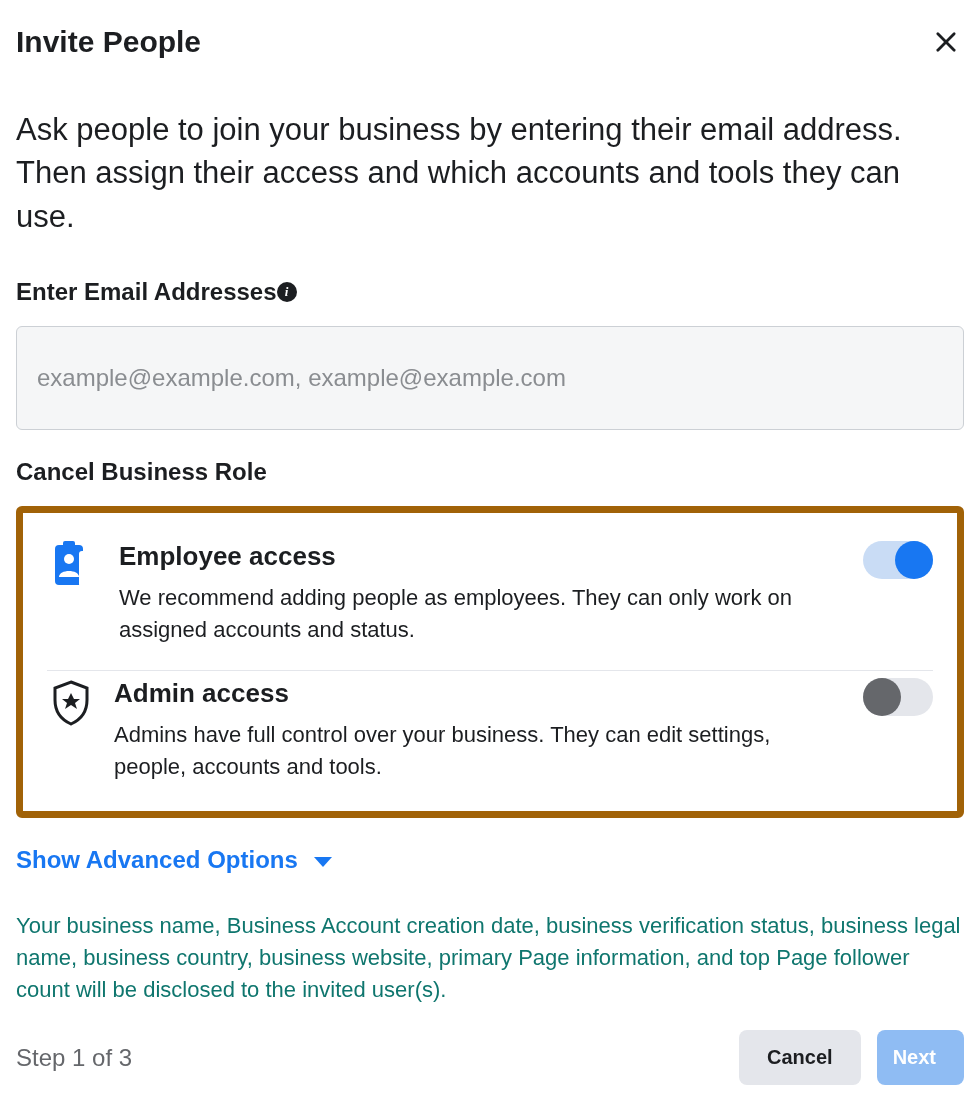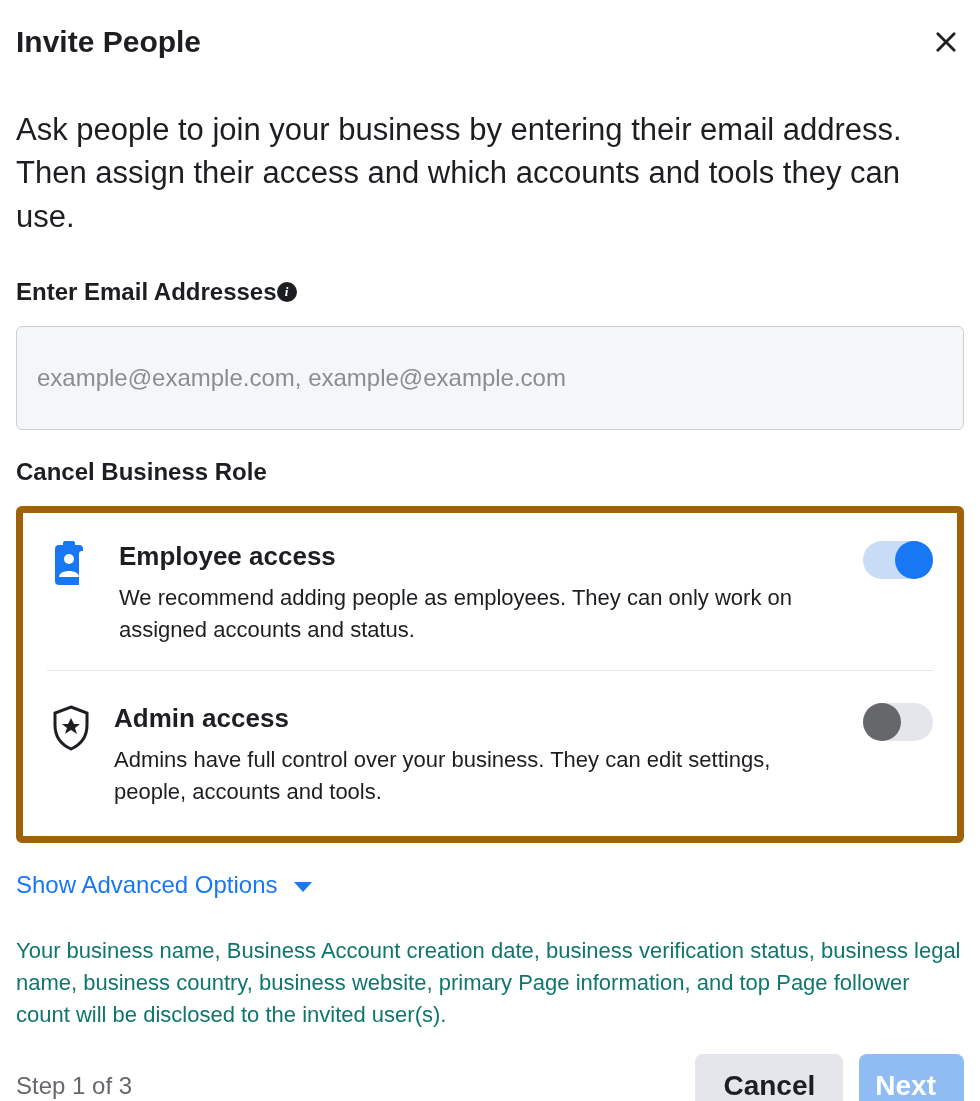--- a/index.html
+++ b/index.html
@@ -88,21 +88,21 @@
       margin-bottom: 28px;
     }
     .role-row {
       display: flex;
       align-items: flex-start;
       gap: 24px;
       padding: 4px 0 24px 0;
     }
     .role-row + .role-row {
       border-top: 1px solid #e4e6eb;
-      padding: 32px 0 4px 0;
+      padding: 7px 0 4px 0;
       gap: 19px;
     }
     .role-icon {
       width: 48px;
       height: 48px;
       flex-shrink: 0;
       display: flex;
       align-items: center;
       justify-content: center;
     }
@@ -148,21 +148,21 @@
     .toggle.off .toggle-knob {
       background: #65676b;
       left: 0;
     }
     .advanced-link {
       display: inline-flex;
       align-items: center;
       gap: 16px;
       color: #1877f2;
       font-size: 24px;
-      font-weight: 400;
+      font-weight: 700;
       text-decoration: none;
       cursor: pointer;
       margin-bottom: 36px;
     }
     .adv-caret {
       width: 0;
       height: 0;
       border-left: 9px solid transparent;
       border-right: 9px solid transparent;
       border-top: 10px solid #1877f2;
@@ -181,21 +181,21 @@
       padding-top: 24px;
     }
     .step-indicator {
       font-size: 24px;
       color: #65676b;
       margin-right: auto;
     }
     .btn {
       border: none;
       border-radius: 8px;
-      font-size: 28px;
+      font-size: 20px;
       font-weight: 600;
       padding: 16px 28px;
       cursor: pointer;
     }
     .btn-cancel {
       background: #e4e6eb;
       color: #1c1e21;
     }
     .btn-next {
       background: #8fbcf3;

